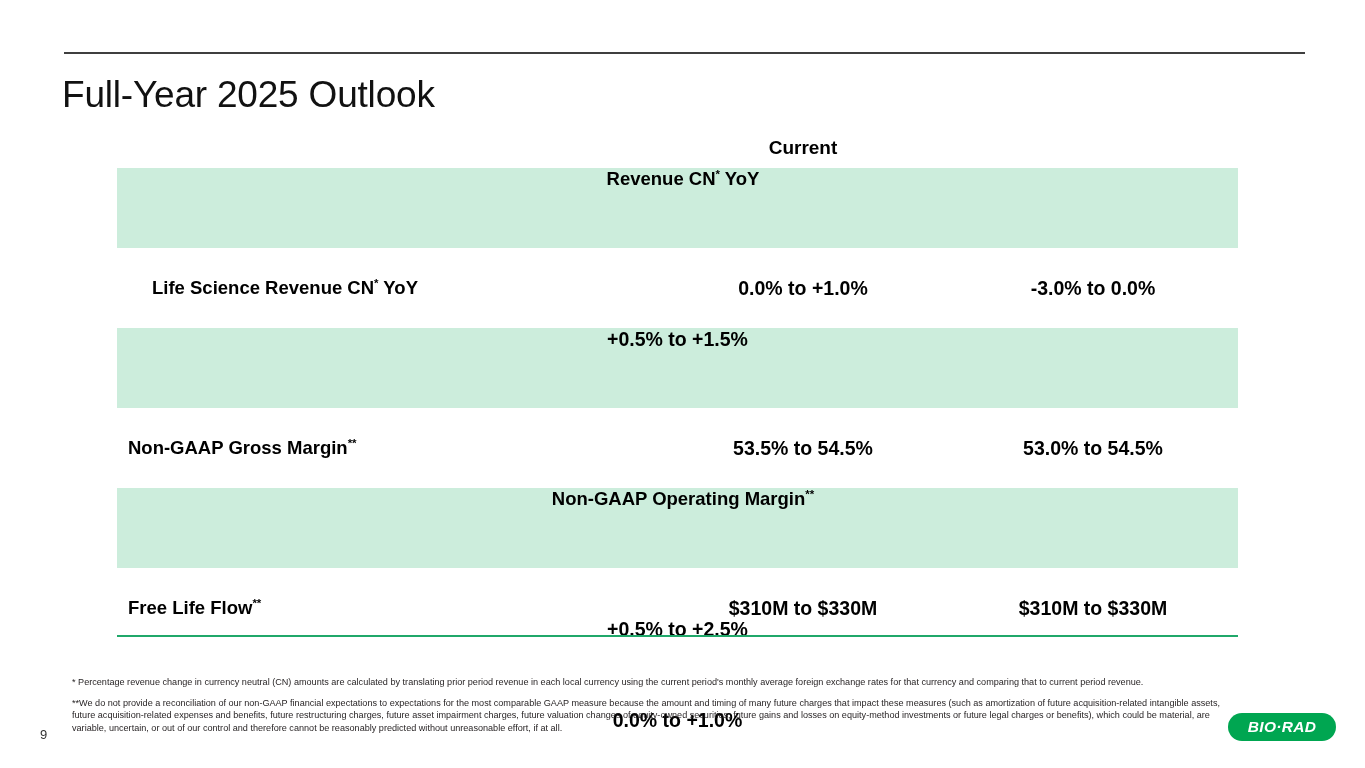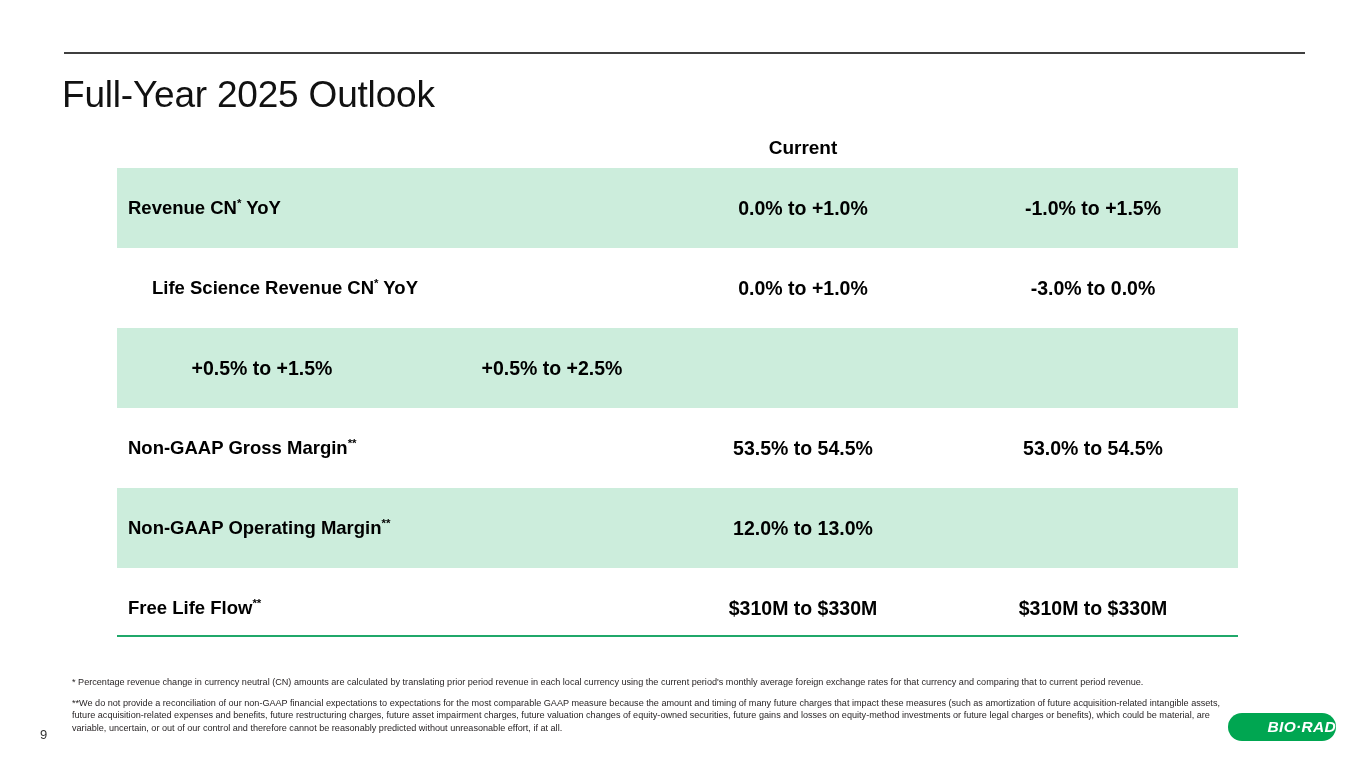--- a/index.html
+++ b/index.html
@@ -50,20 +50,21 @@
     height: 40px;
     align-items: center;
   }
   .t-row {
     display: flex;
     height: 80px;
     align-items: center;
   }
   .t-row.shaded {
     background: #cceddc;
+    flex-direction: column;
   }
   .c-label {
     flex: 0 0 541px;
     font-size: 18.5px;
     font-weight: bold;
     padding-left: 11px;
     box-sizing: border-box;
     color: #000;
   }
   .c-label.indent {
@@ -120,21 +121,21 @@
   .logo {
     position: absolute;
     left: 1228px;
     top: 713px;
     width: 108px;
     height: 28px;
     background: #00a651;
     border-radius: 14px;
     display: flex;
     align-items: center;
-    justify-content: flex-end;
+    justify-content: center;
   }
   .logo-text {
     color: #ffffff;
     font-size: 15.5px;
     font-weight: bold;
     font-style: italic;
     letter-spacing: 0.3px;
     font-family: "Liberation Sans", sans-serif;
   }
 </style>

